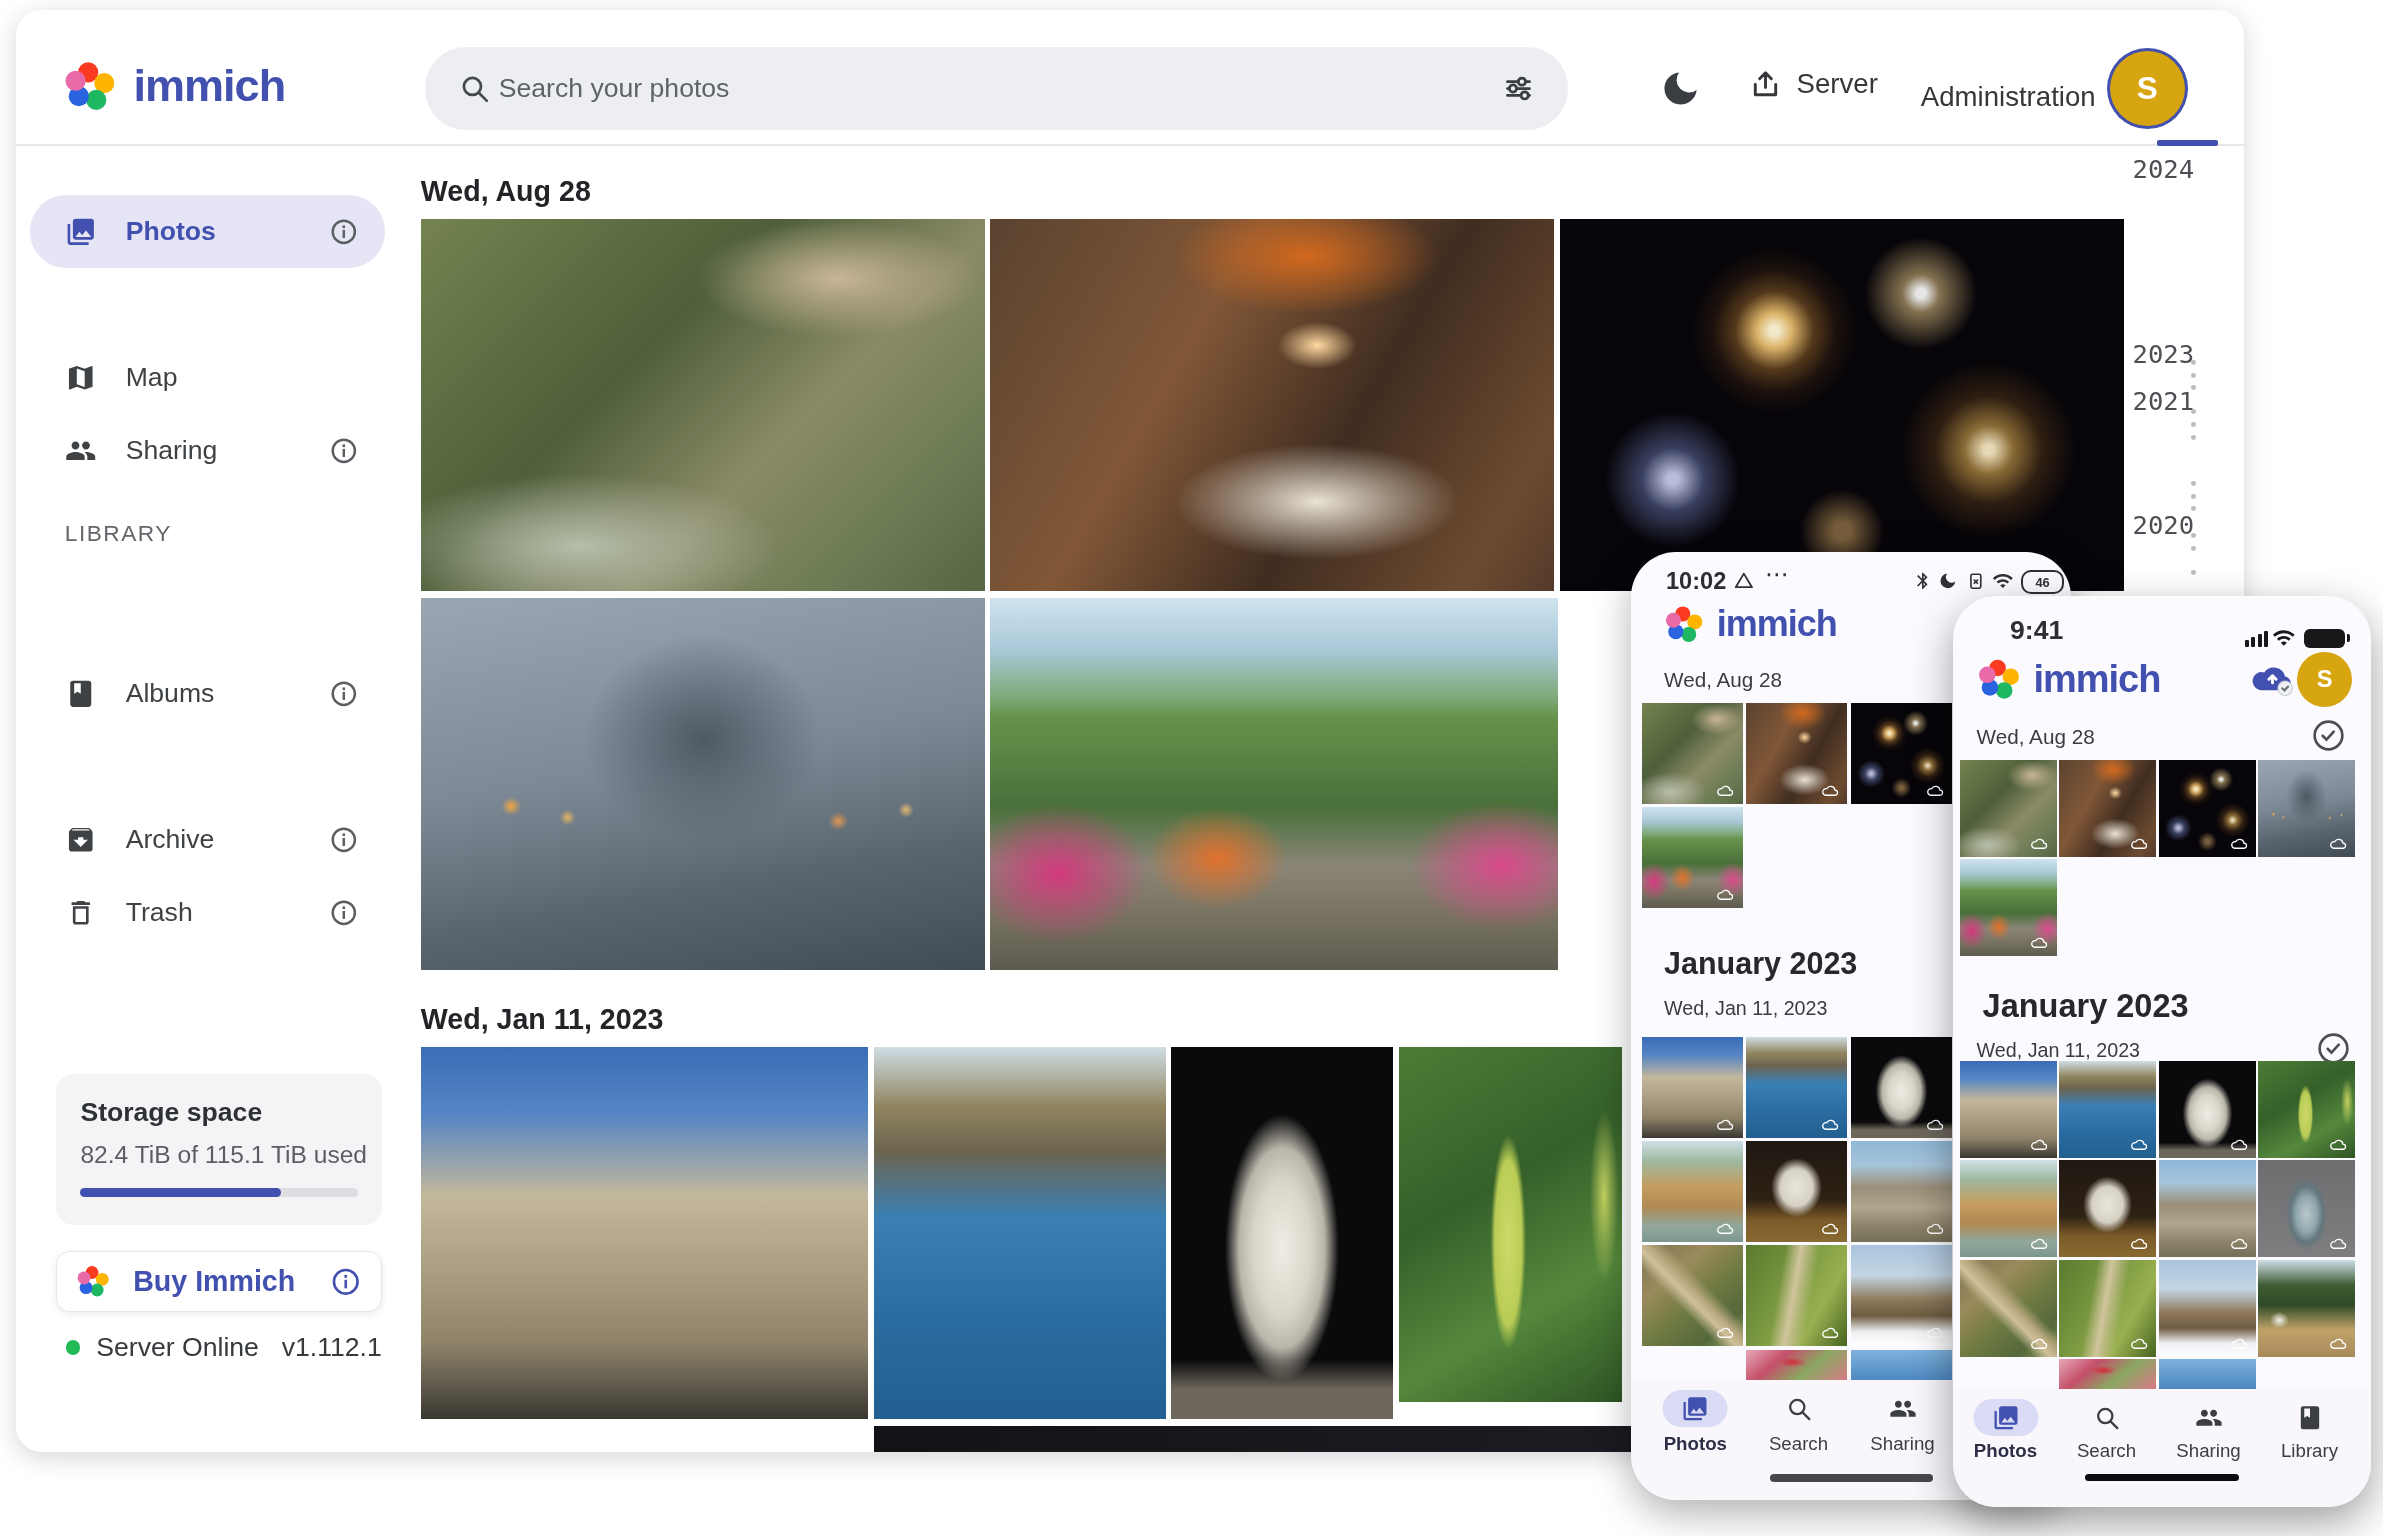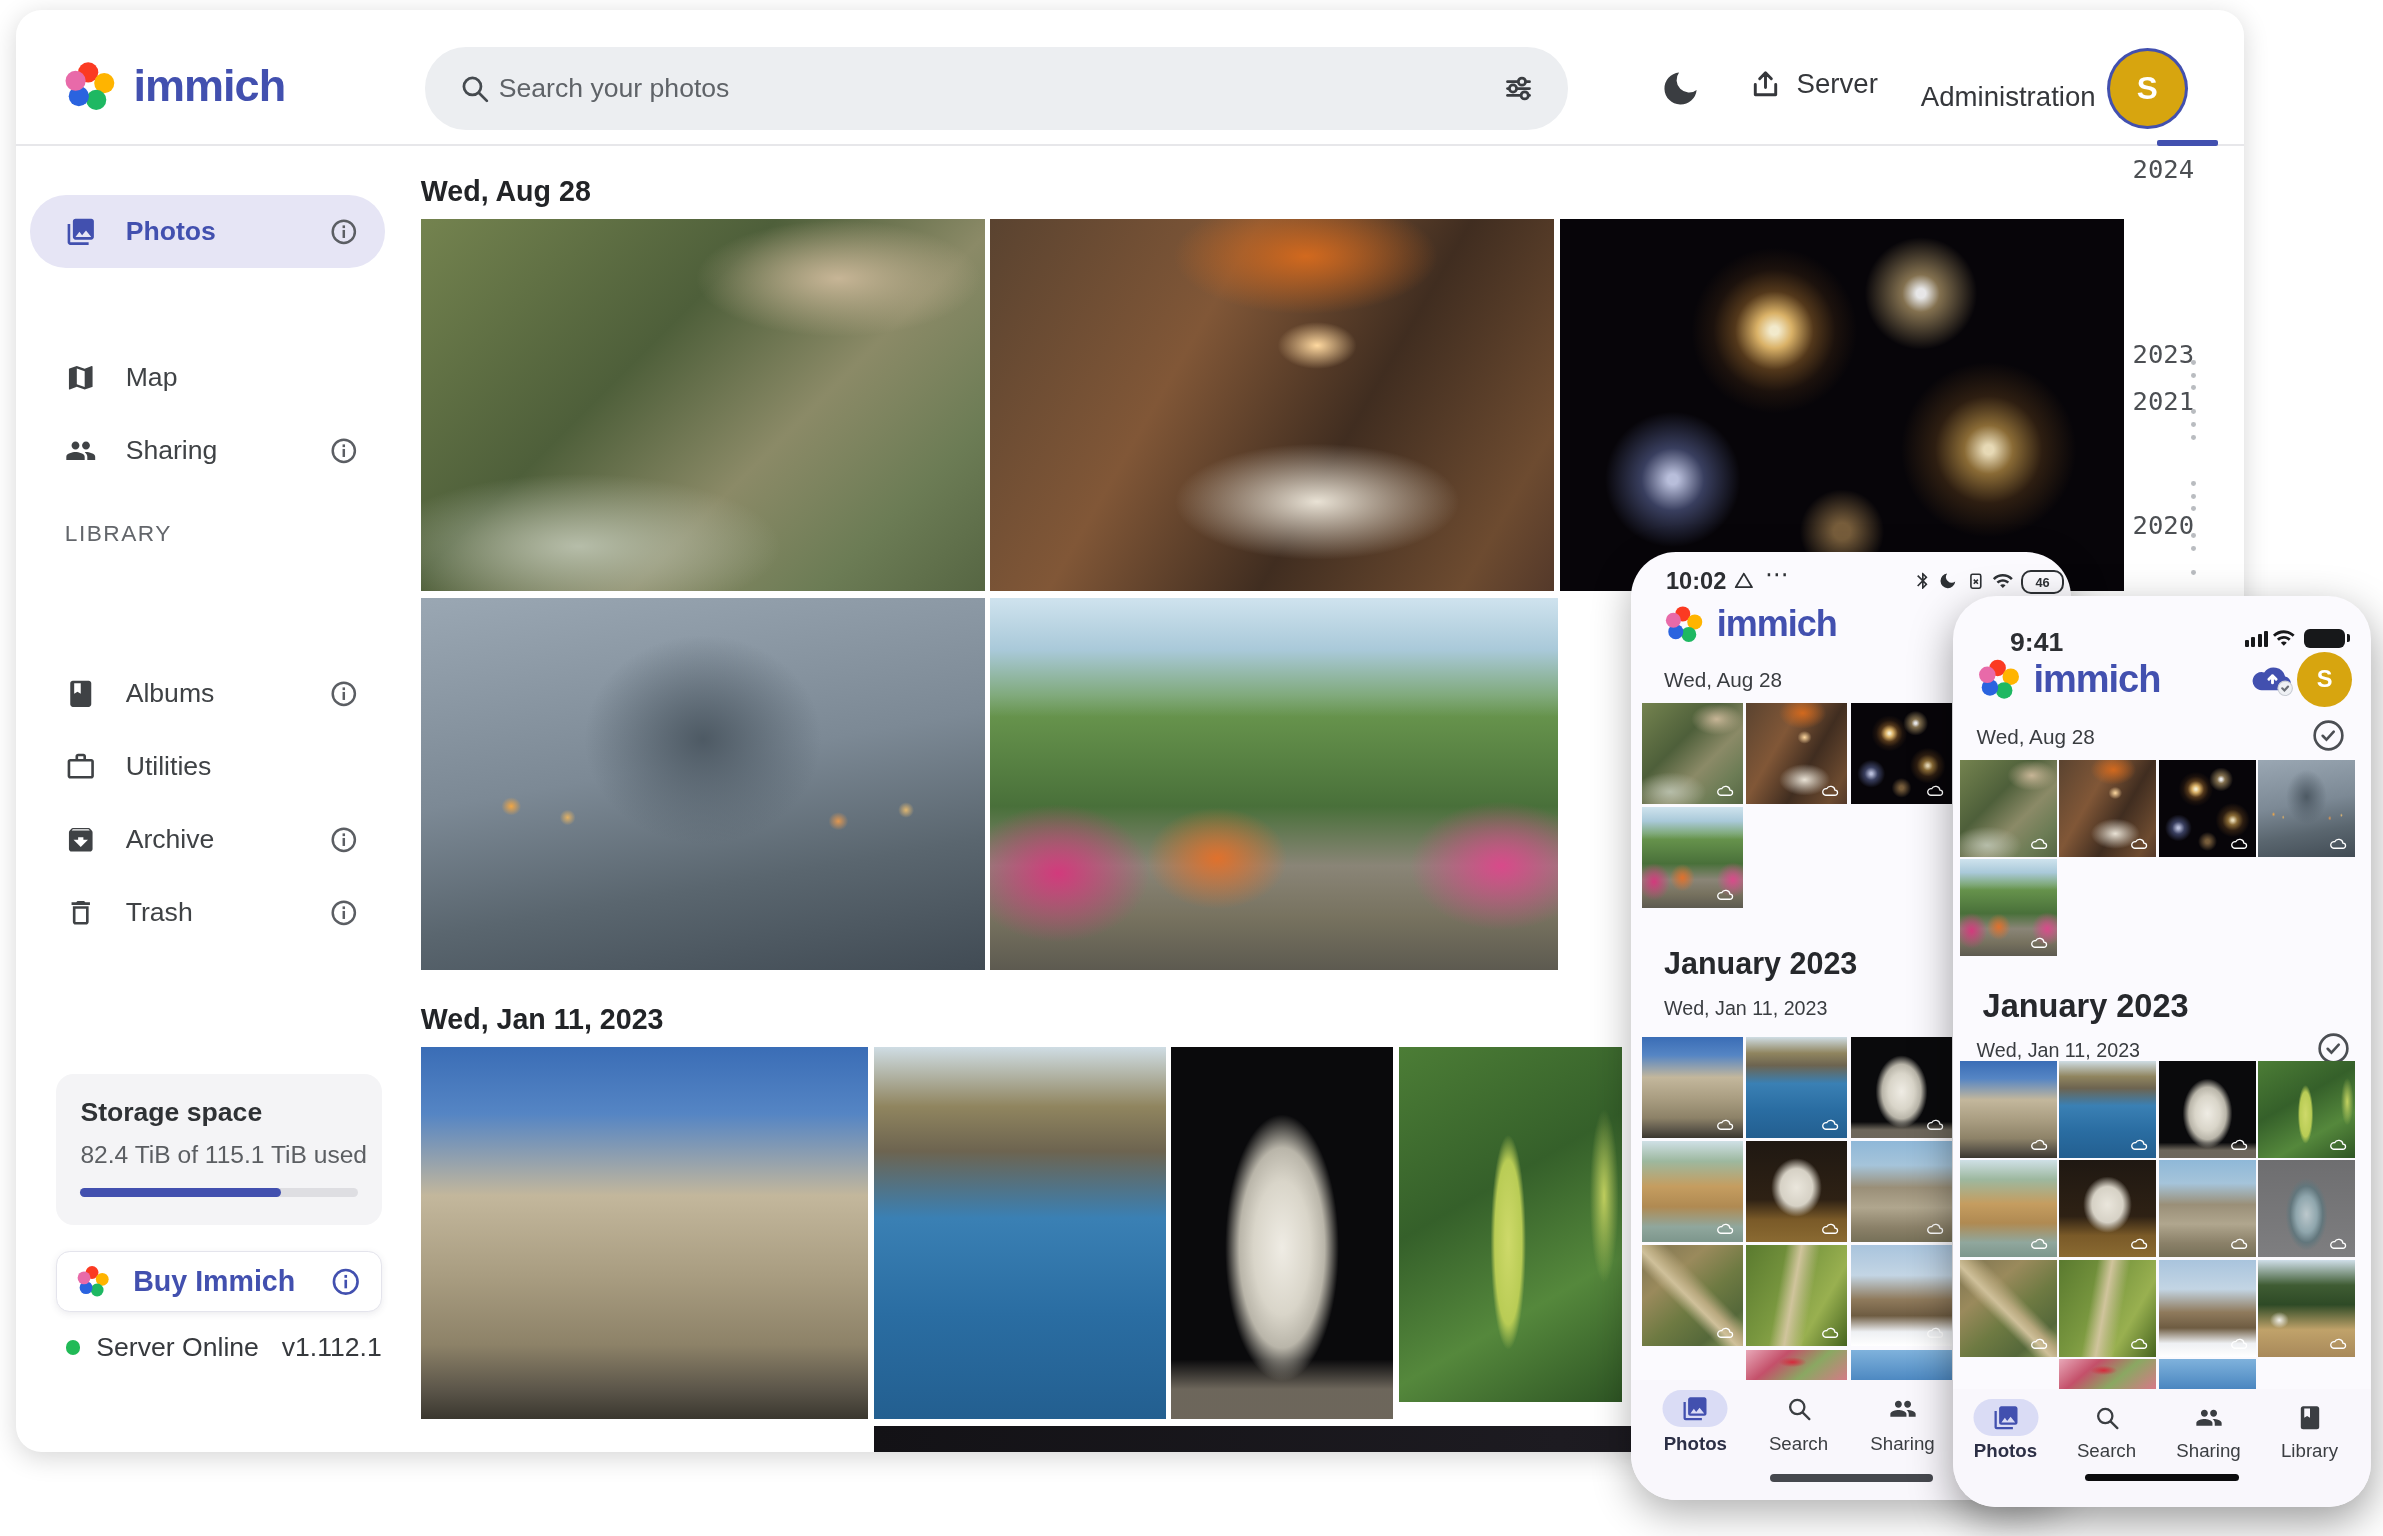--- a/index.html
+++ b/index.html
@@ -231,26 +231,20 @@
         <path fill="#3f4245" d="M18 2H6c-1.1 0-2 .9-2 2v16c0 1.1.9 2 2 2h12c1.1 0 2-.9 2-2V4c0-1.1-.9-2-2-2zM7 4h5v8l-2.5-1.5L7 12V4z"></path>
       </svg>
       <span class="lb">Albums</span>
       <svg class="info" viewBox="0 0 24 24">
         <circle cx="12" cy="12" r="9" fill="none" stroke="#5b5e63" stroke-width="2"></circle>
         <rect x="11" y="10.5" width="2" height="6.5" fill="#5b5e63"></rect>
           <rect x="11" y="6.8" width="2" height="2.2" fill="#5b5e63"></rect>
       </svg>
     </div>
 
-    <div class="side-item" style="top:720px;">
-      <svg class="ic" viewBox="0 0 24 24">
-        <path fill="#3f4245" d="M14 6V4h-4v2h4zM4 8v11h16V8H4zm16-2c1.11 0 2 .89 2 2v11c0 1.11-.89 2-2 2H4c-1.11 0-2-.89-2-2l.01-11c0-1.11.88-2 1.99-2h4V4c0-1.11.89-2 2-2h4c1.11 0 2 .89 2 2v2h4z"></path>
-      </svg>
-      <span class="lb">Utilities</span>
-    </div>
 
     <div class="side-item" style="top:793px;">
       <svg class="ic" viewBox="0 0 24 24">
         <path fill="#3f4245" d="M20.54 5.23l-1.39-1.68C18.88 3.21 18.47 3 18 3H6c-.47 0-.88.21-1.16.55L3.46 5.23C3.17 5.57 3 6.02 3 6.5V19c0 1.1.9 2 2 2h14c1.1 0 2-.9 2-2V6.5c0-.48-.17-.93-.46-1.27zM12 17.5L6.5 12H10v-2h4v2h3.5L12 17.5zM5.12 5l.81-1h12l.94 1H5.12z"></path>
       </svg>
       <span class="lb">Archive</span>
       <svg class="info" viewBox="0 0 24 24">
         <circle cx="12" cy="12" r="9" fill="none" stroke="#5b5e63" stroke-width="2"></circle>
         <rect x="11" y="10.5" width="2" height="6.5" fill="#5b5e63"></rect>
           <rect x="11" y="6.8" width="2" height="2.2" fill="#5b5e63"></rect>
@@ -477,21 +471,21 @@
         <svg class="nav-ic" style="top:14.8px;" viewBox="0 0 24 24">
             <path fill="#3b3e42" d="M16 11c1.66 0 2.99-1.34 2.99-3S17.66 5 16 5s-3 1.34-3 3 1.34 3 3 3zm-8 0c1.66 0 2.99-1.34 2.99-3S9.66 5 8 5 5 6.34 5 8s1.34 3 3 3zm0 2c-2.33 0-7 1.17-7 3.5V19h14v-2.5c0-2.33-4.67-3.5-7-3.5zm8 0c-.29 0-.62.02-.97.05 1.16.84 1.97 1.97 1.97 3.45V19h6v-2.5c0-2.33-4.67-3.5-7-3.5z"></path>
           </svg>
         <span class="nav-lb" style="top:53px;">Sharing</span>
       </div>
       <div class="homebar" style="left:139px;bottom:17.7px;width:163px;height:7.9px;background:#46484e;"></div>
     </div>
   </div>
 
   <div class="phone phone2">
-    <div class="p-time" style="left:57px;top:31px;font-size:26.6px;">9:41</div>
+    <div class="p-time" style="left:57px;top:19px;font-size:26.6px;">9:41</div>
     <div style="position:absolute;left:292px;top:35px;display:flex;align-items:flex-end;gap:2.5px;">
       <span style="width:3.9px;height:6.9px;background:#17181a;border-radius:1px;"></span>
       <span style="width:3.9px;height:9.9px;background:#17181a;border-radius:1px;"></span>
       <span style="width:3.9px;height:12.8px;background:#17181a;border-radius:1px;"></span>
       <span style="width:3.9px;height:15.8px;background:#17181a;border-radius:1px;"></span>
     </div>
     <svg style="position:absolute;left:319px;top:29.6px;" width="23.6" height="23.6" viewBox="0 0 24 24">
       <path fill="#17181a" d="M1 9l2 2c4.97-4.97 13.03-4.97 18 0l2-2C16.93 2.93 7.07 2.93 1 9zm8 8l3 3 3-3c-1.65-1.66-4.34-1.66-6 0zm-4-4l2 2c2.76-2.76 7.24-2.76 10 0l2-2C15.14 9.14 8.87 9.14 5 13z"></path>
     </svg>
     <div style="position:absolute;left:351px;top:32.5px;width:41px;height:19.7px;background:#17181a;border-radius:5.9px;"></div>

